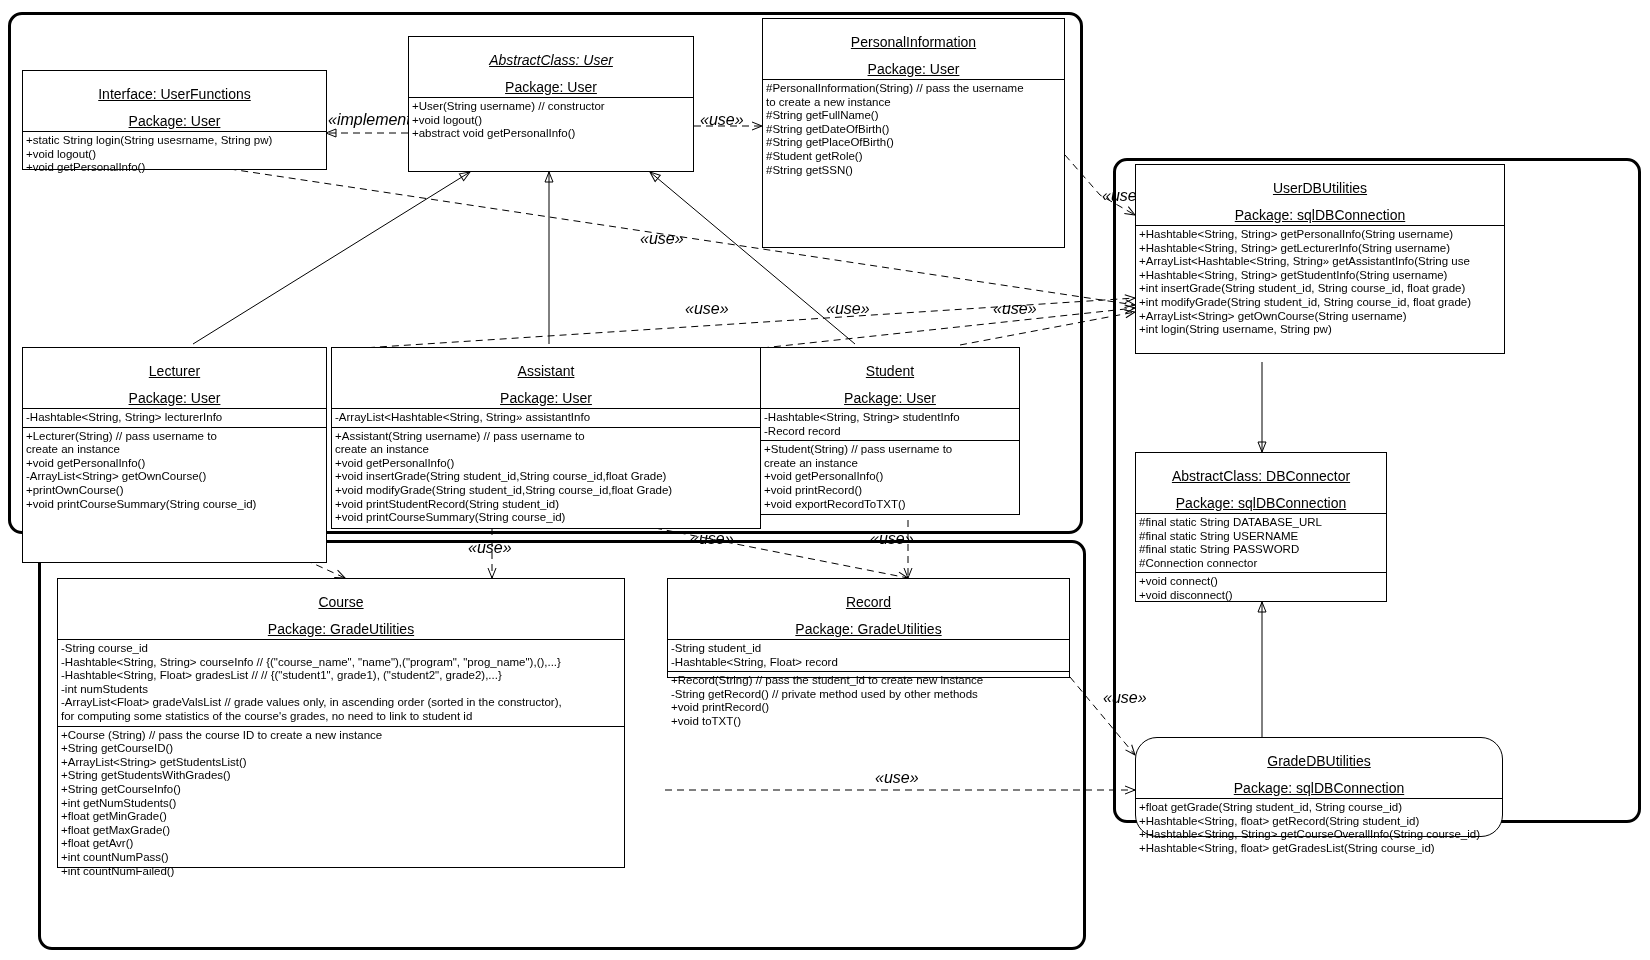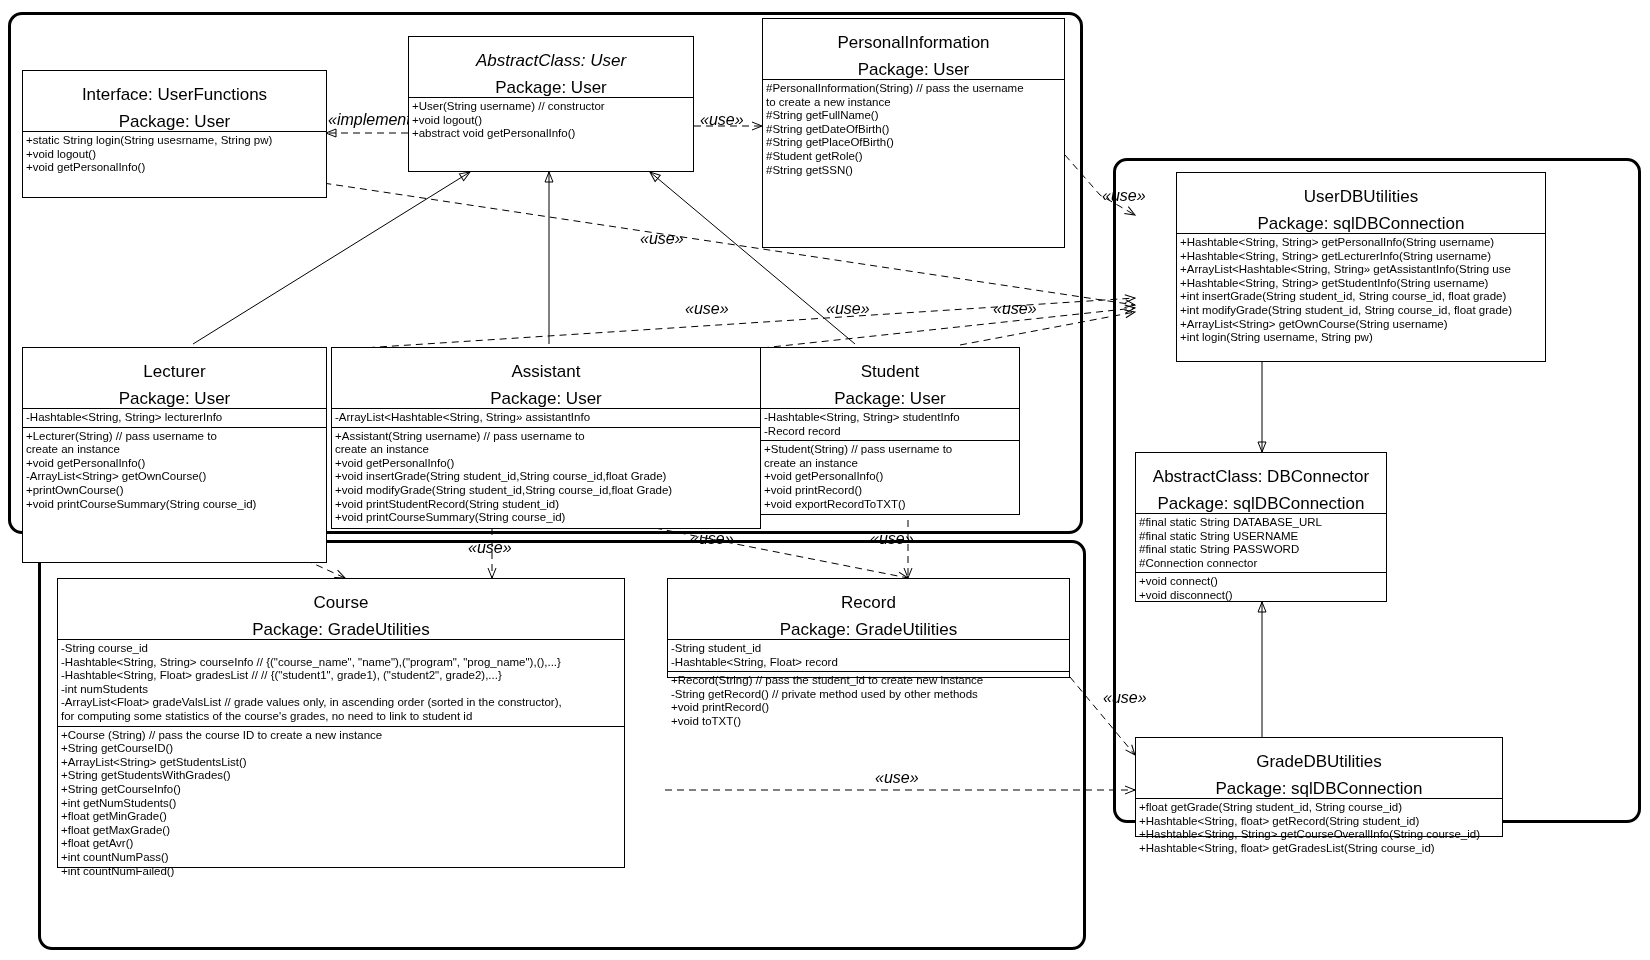--- a/index.html
+++ b/index.html
@@ -6,22 +6,22 @@
   body{width:1650px;height:960px;position:relative;overflow:hidden;
        font-family:"Liberation Sans","DejaVu Sans",sans-serif;color:#000;}
   #stage{position:absolute;left:0;top:0;width:1650px;height:960px;}
 
   
   .pkg{position:absolute;border:3px solid #000;border-radius:14px;box-sizing:border-box;background:transparent;}
 
   
   .cls{position:absolute;border:1px solid #000;box-sizing:border-box;background:#fff;
        display:flex;flex-direction:column;}
-  .cls .hdr{text-align:center;padding:3px 4px 3px 4px;font-size:17px;line-height:13.5px;
-            border-bottom:1px solid #000;white-space:pre-line;}
+  .cls .hdr{text-align:center;padding:3px 4px 3px 4px;font-size:14px;line-height:13.5px;
+            border-bottom:1px solid #000;white-space:pre-line;text-decoration:underline;}
   .cls .hdr.italic{font-style:italic;}
   .cls .attrs{padding:2px 3px;font-size:11.5px;line-height:13.6px;border-bottom:1px solid #000;}
   .cls .ops{padding:2px 3px;font-size:11.5px;line-height:13.6px;flex:1;}
   .cls .attrs div,.cls .ops div{white-space:pre;overflow:hidden;}
 
   
   svg.edges{position:absolute;left:0;top:0;width:1650px;height:960px;overflow:visible;}
   svg.edges line,svg.edges path,svg.edges polyline{fill:none;stroke:#000;}
 
   .elabel{position:absolute;font-size:16px;line-height:11px;background:transparent;white-space:nowrap;font-style:italic;}
@@ -96,21 +96,21 @@
   <div class="elabel" style="left:685px;top:303px;">«use»</div>
   <div class="elabel" style="left:826px;top:303px;">«use»</div>
   <div class="elabel" style="left:993px;top:303px;">«use»</div>
   <div class="elabel" style="left:216px;top:528px;">«use»</div>
   <div class="elabel" style="left:468px;top:542px;">«use»</div>
   <div class="elabel" style="left:690px;top:533px;">«use»</div>
   <div class="elabel" style="left:870px;top:533px;">«use»</div>
   <div class="elabel" style="left:1103px;top:692px;">«use»</div>
   <div class="elabel" style="left:875px;top:772px;">«use»</div>
 
-  <div class="cls noattr" style="left:22px;top:70px;width:305px;height:128px;">
+  <div class="cls noattr" style="left:22px;top:70px;width:305px;height:100px;">
     <div class="hdr">
       <span>Interface: UserFunctions</span><br>
       <span>Package: User</span>
     </div>
 
     <div class="ops">
       <div>+static String login(String usesrname, String pw)</div>
       <div>+void logout()</div>
       <div>+void getPersonalInfo()</div>
     </div>
@@ -192,21 +192,21 @@
     </div>
     <div class="ops">
       <div>+Student(String) // pass username to</div>
       <div>create an instance</div>
       <div>+void getPersonalInfo()</div>
       <div>+void printRecord()</div>
       <div>+void exportRecordToTXT()</div>
     </div>
   </div>
 
-  <div class="cls noattr" style="left:1135px;top:172px;width:370px;height:190px;margin-left:41px;">
+  <div class="cls noattr" style="left:1135px;top:164px;width:370px;height:190px;">
     <div class="hdr">
       <span>UserDBUtilities</span><br>
       <span>Package: sqlDBConnection</span>
     </div>
 
     <div class="ops">
       <div>+Hashtable&lt;String, String&gt; getPersonalInfo(String username)</div>
       <div>+Hashtable&lt;String, String&gt; getLecturerInfo(String username)</div>
       <div>+ArrayList&lt;Hashtable&lt;String, String» getAssistantInfo(String use</div>
       <div>+Hashtable&lt;String, String&gt; getStudentInfo(String username)</div>
@@ -227,21 +227,21 @@
       <div>#final static String USERNAME</div>
       <div>#final static String PASSWORD</div>
       <div>#Connection connector</div>
     </div>
     <div class="ops">
       <div>+void connect()</div>
       <div>+void disconnect()</div>
     </div>
   </div>
 
-  <div class="cls noattr" style="left:1135px;top:737px;width:368px;height:100px;">
+  <div class="cls noattr" style="left:1135px;top:737px;width:368px;height:100px;border-radius:22px;">
     <div class="hdr">
       <span>GradeDBUtilities</span><br>
       <span>Package: sqlDBConnection</span>
     </div>
 
     <div class="ops">
       <div>+float getGrade(String student_id, String course_id)</div>
       <div>+Hashtable&lt;String, float&gt; getRecord(String student_id)</div>
       <div>+Hashtable&lt;String, String&gt; getCourseOverallInfo(String course_id)</div>
       <div>+Hashtable&lt;String, float&gt; getGradesList(String course_id)</div>

